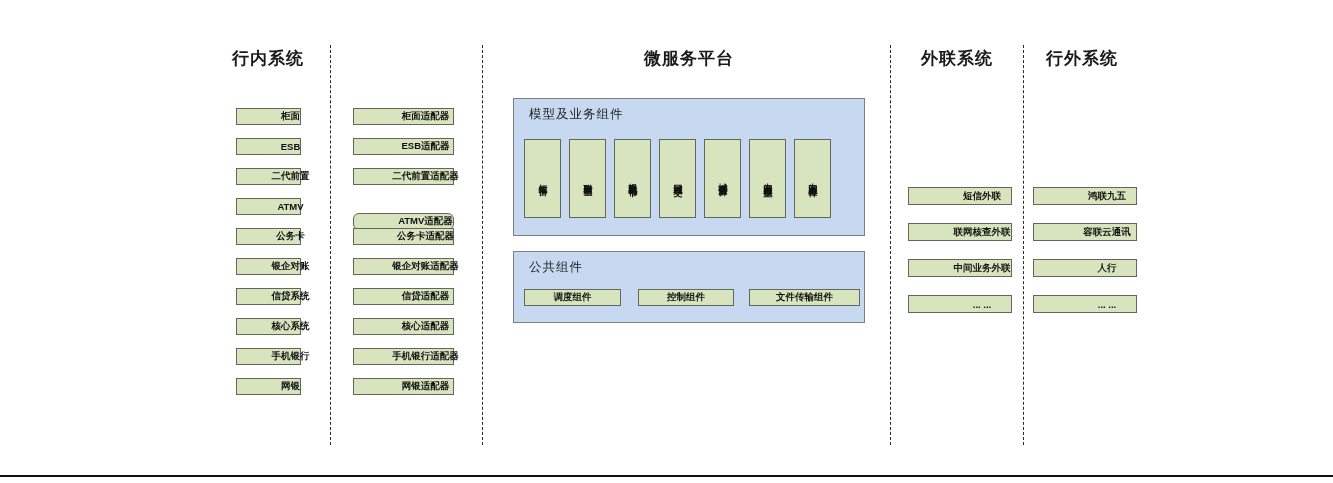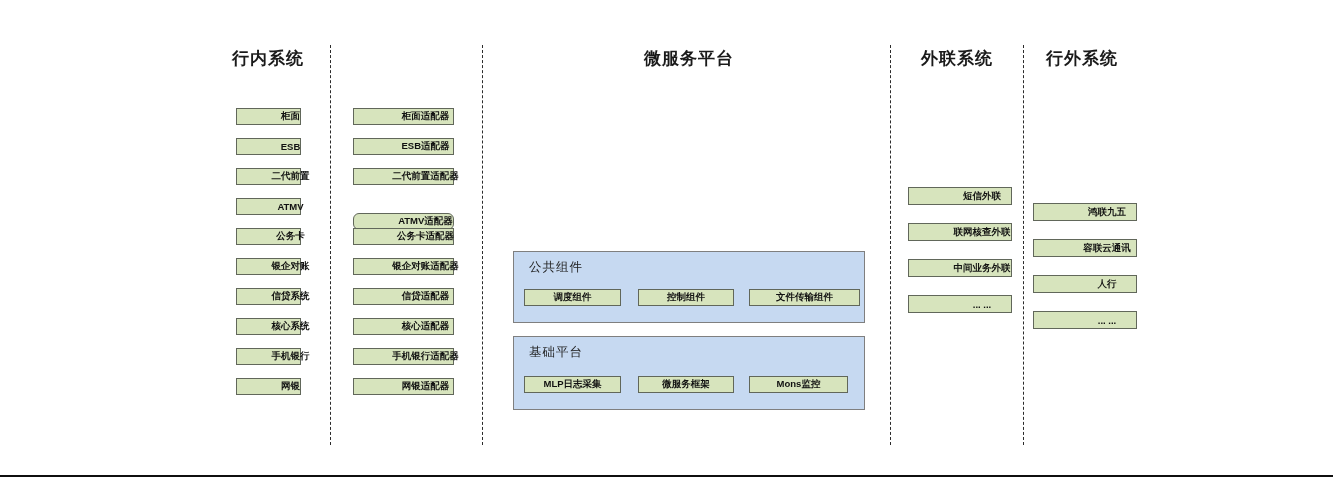--- a/index.html
+++ b/index.html
@@ -45,21 +45,21 @@
     font-size: 9.5px;
     font-weight: 700;
     color: #111;
     box-sizing: border-box;
     white-space: nowrap;
     padding-left: 44px;
   }
   .gbox.col1 { left: 236px; width: 65px;  height: 17px; }
   .gbox.col2 { left: 353px; width: 101px; height: 17px; }
   .gbox.col4 { left: 908px; width: 104px; height: 18px; }
-  .gbox.col5 { left: 1033px; width: 104px; height: 18px; margin-top: 16px; }
+  .gbox.col5 { left: 1033px; width: 104px; height: 18px; }
   .container {
     position: absolute;
     left: 513px;
     width: 352px;
     background: var(--container-fill, #c6d9f1);
     border: 1px solid var(--container-border, #7f7f7f);
     box-sizing: border-box;
   }
   .container-label {
     position: absolute;
@@ -142,34 +142,38 @@
   <div class="gbox col2" style="top:138px;">ESB适配器</div>
   <div class="gbox col2" style="top:168px;">二代前置适配器</div>
   <div class="gbox col2" style="top:213px;border-radius:6px;">ATMV适配器</div>
   <div class="gbox col2" style="top:228px;">公务卡适配器</div>
   <div class="gbox col2" style="top:258px;">银企对账适配器</div>
   <div class="gbox col2" style="top:288px;">信贷适配器</div>
   <div class="gbox col2" style="top:318px;">核心适配器</div>
   <div class="gbox col2" style="top:348px;">手机银行适配器</div>
   <div class="gbox col2" style="top:378px;">网银适配器</div>
 
+  <div class="container" style="top:98px; height:138px;">
+    <div class="container-label">模型及业务组件</div>
+    <div class="vbox" style="left:10px;">短信平台</div>
+    <div class="vbox" style="left:55px;">联网核查</div>
+    <div class="vbox" style="left:100px;">银联及银行卡</div>
+    <div class="vbox" style="left:145px;">同城票交</div>
+    <div class="vbox" style="left:190px;">城商行清算</div>
+    <div class="vbox" style="left:235px;">中间业务模型</div>
+    <div class="vbox" style="left:280px;">中间业务组件</div>
+  </div>
 
   <div class="container" style="top:251px; height:72px;">
     <div class="container-label">公共组件</div>
     <div class="hbtn" style="left:10px;  top:37px; width:97px;">调度组件</div>
     <div class="hbtn" style="left:124px; top:37px; width:96px;">控制组件</div>
     <div class="hbtn" style="left:235px; top:37px; width:111px;">文件传输组件</div>
   </div>
 
-  <div class="container" style="top:336px; height:74px;">
-    <div class="container-label">基础平台</div>
-    <div class="hbtn" style="left:10px;  top:39px; width:97px;">MLP日志采集</div>
-    <div class="hbtn" style="left:124px; top:39px; width:96px;">微服务框架</div>
-    <div class="hbtn" style="left:235px; top:39px; width:99px;">Mons监控</div>
-  </div>
 
   <div class="gbox col4" style="top:187px;">短信外联</div>
   <div class="gbox col4" style="top:223px;">联网核查外联</div>
   <div class="gbox col4" style="top:259px;">中间业务外联</div>
   <div class="gbox col4" style="top:295px;">... ...</div>
 
   <div class="gbox col5" style="top:187px;">鸿联九五</div>
   <div class="gbox col5" style="top:223px;">容联云通讯</div>
   <div class="gbox col5" style="top:259px;">人行</div>
   <div class="gbox col5" style="top:295px;">... ...</div>

